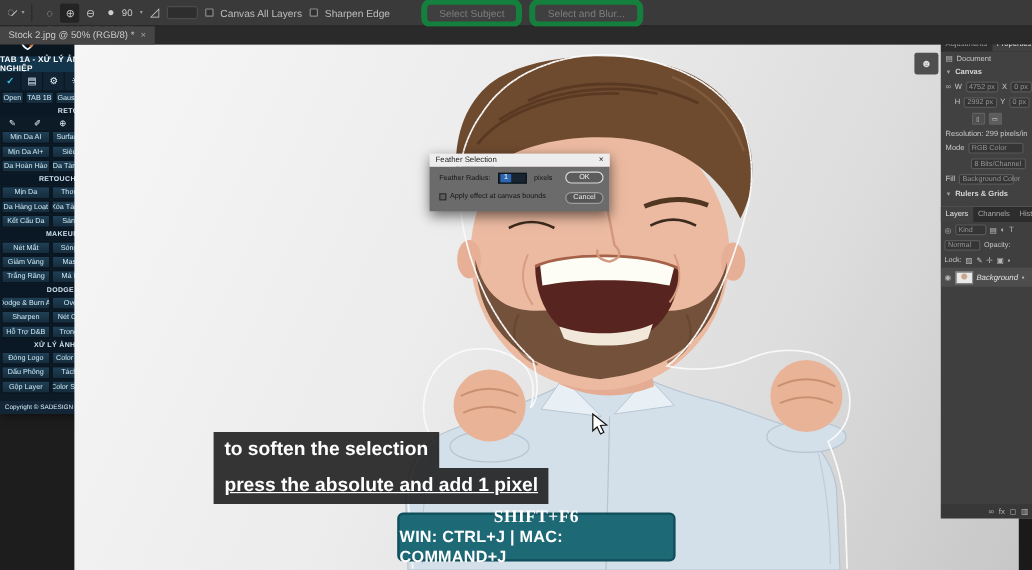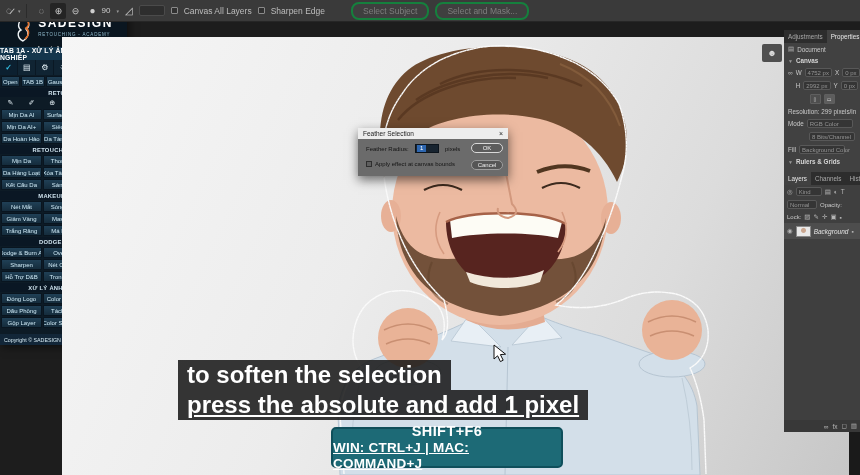--- a/index.html
+++ b/index.html
@@ -15,21 +15,21 @@
   .ob-ico { color:#cfcfcf; font-size:10px; line-height:10px; }
   .ob-sep { width:1px; height:14px; background:#2b2b2b; }
   .ob-mode { display:flex; gap:1px; }
   .ob-mode span { width:16px; height:16px; display:flex; align-items:center; justify-content:center;
     font-size:9px; color:#c9c9c9; border-radius:2px; }
   .ob-mode .on { background:#242424; }
   .ob-num { font-size:8px; color:#cdcdcd; }
   .ob-field { width:26px; height:11px; background:#2e2e2e; border:1px solid #4b4b4b; border-radius:2px; }
   .ob-chk { width:7px; height:7px; border:1px solid #8a8a8a; border-radius:1px; background:#303030; display:inline-block; }
   .ob-cklbl { color:#bdbdbd; }
-  .ob-btn { border:2px solid #15803d; border-radius:8px; color:#7e7e7e; padding:2px 10px;
+  .ob-btn { border:5px solid #15803d; border-radius:8px; color:#7e7e7e; padding:2px 10px;
     font-size:8.5px; background:#3f3f3f; }
 
   #tabbar { left:0; top:22px; width:860px; height:15px; background:#2a2a2a; z-index:7; display:flex; }
   #doctab { height:15px; background:#454545; color:#c9c9c9; font-size:8px; display:flex;
     align-items:center; gap:5px; padding:0 7px; }
   #doctab .x { color:#9b9b9b; font-size:8px; }
 
   
   #canvas { left:62px; top:37px; width:798px; height:438px; z-index:1;
     background:linear-gradient(115deg,#f6f6f6 0%,#ececec 40%,#dcdcdc 72%,#c6c6c6 100%); }
@@ -112,27 +112,27 @@
   #layer-row { background:#4d4d4d; height:16px; display:flex; align-items:center; gap:3px; padding:0 3px; }
   .thumb { width:15px; height:11px; background:radial-gradient(circle at 50% 38%,#caa68f 0 2px,#e9e9e9 3px);
     border:1px solid #888; }
   .lname { font-style:italic; font-size:6.5px; color:#e2e2e2; }
   .l-foot { margin-top:auto; height:12px; background:#383838; display:flex; align-items:center;
     justify-content:flex-end; gap:4px; padding:0 3px; font-size:6px; color:#b5b5b5; }
   #dockedge { left:849px; top:432px; width:11px; height:43px; background:#1a1a1a; z-index:6; }
 
   
   .cap { z-index:9; background:rgba(26,26,26,.88); color:#fff; font-weight:bold;
-    font-size:24px; line-height:25px; padding:2px 9px 3px; white-space:nowrap; }
+    font-size:16px; line-height:25px; padding:2px 9px 3px; white-space:nowrap; }
   #cap1 { left:178px; top:360px; } #cap2 { left:178px; top:390px;text-decoration:underline; }
   #shortcut { left:331px; top:427px; width:232px; height:41px; background:#1d6a76;
     border:2px solid #0f4f5b; border-radius:5px; z-index:9; display:flex; flex-direction:column;
     align-items:center; justify-content:center; color:#fff; font-weight:bold; }
-  #shortcut .s1 { font-size:14.5px; line-height:17px; letter-spacing:.4px; }
-  #shortcut .s2 { font-size:13.5px; line-height:16px; letter-spacing:.2px;text-decoration:underline; }
+  #shortcut .s1 { font-size:14.5px; line-height:17px; letter-spacing:.4px;font-family:Liberation Serif, serif; }
+  #shortcut .s2 { font-size:13.5px; line-height:16px; letter-spacing:.2px; }
   #cursor { left:493px; top:344px; z-index:10; }
 </style>
 </head>
 <body>
 
 <div id="stage">
 
   <div id="canvas" class="abs"></div>
   <svg id="figure" class="abs" viewBox="0 0 860 475">
 
@@ -203,23 +203,29 @@
     <span class="ob-num">90</span>
     <span class="chev">▾</span>
     <span class="ob-ico">◿</span>
     <span class="ob-field"></span>
     <span class="ob-chk"></span>
     <span class="ob-cklbl">Canvas All Layers</span>
     <span class="ob-chk"></span>
     <span class="ob-cklbl">Sharpen Edge</span>
     <span style="width:14px"></span>
     <span class="ob-btn">Select Subject</span>
-    <span class="ob-btn">Select and Mask...</span>
-  </div>
-
+    <span class="ob-btn">Select and Blur...</span>
+  </div>
+
+  <div id="tabbar" class="abs">
+    <div id="doctab">
+      <span>Stock 2.jpg @ 50% (RGB/8) *</span>
+      <span class="x">×</span>
+    </div>
+  </div>
 
   <div id="sade">
     <div class="sd-tb">
       <span class="t">SADESIGN RETOUCHING V3S - 3.6.1</span>
       <span class="c">–</span>
       <span class="c">×</span>
     </div>
     <div class="sd-logo">
       <svg width="20" height="26" viewBox="0 0 20 26">
         <path d="M10,1 C4,5 3,11 7,14 C3,16 3,22 9,25 C14,22 16,17 12,13 C16,11 16,5 10,1 Z" fill="none" stroke="#f0f4f6" stroke-width="1.4"></path>

